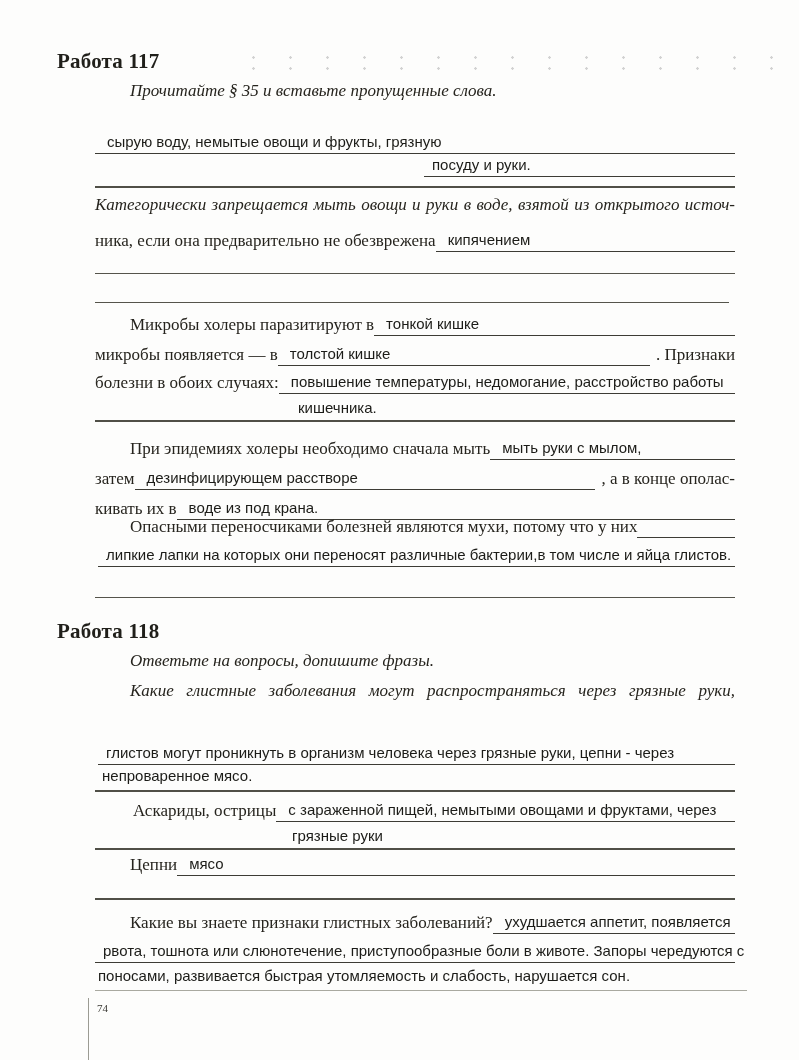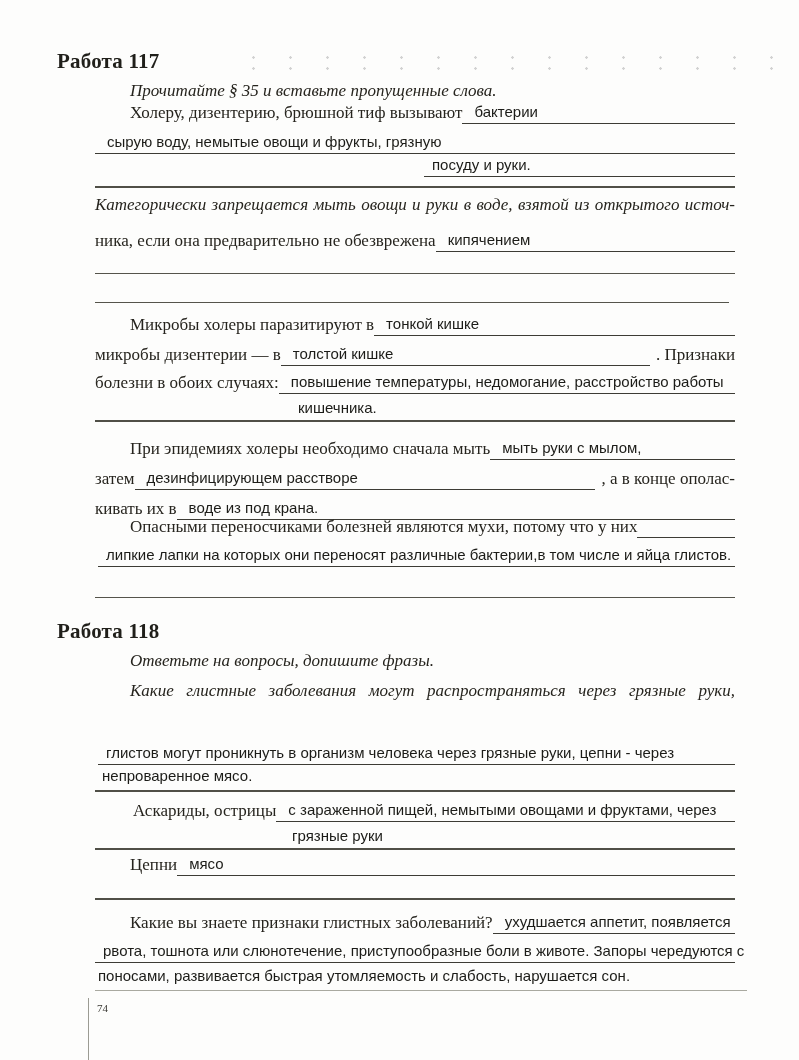--- a/index.html
+++ b/index.html
@@ -48,26 +48,20 @@
 <div class="page">
 
   <div class="noise"></div>
 
   <div class="h" style="top:48px">Работа 117</div>
 
   <div class="ln txt" style="top:80px;left:130px">
     <span class="pt">Прочитайте § 35 и вставьте пропущенные слова.</span>
   </div>
 
-  <div class="ln" style="top:100px;left:130px">
-    <span class="pt">Холеру, дизентерию, брюшной тиф вызывают</span>
-    <span class="blank">
-        <span class="ans">бактерии</span>
-      </span>
-  </div>
 
   <div class="ln" style="top:130px;left:95px">
     <span class="blank">
         <span class="ans">сырую воду, немытые овощи и фрукты, грязную</span>
       </span>
   </div>
   <div class="cont u" style="top:152px;left:424px;right:64px">
     <span class="ans">посуду и руки.</span>
   </div>
 
@@ -87,21 +81,21 @@
   <div class="rule" style="top:302px;right:70px"></div>
 
   <div class="ln" style="top:312px;left:130px">
     <span class="pt">Микробы холеры паразитируют в</span>
     <span class="blank">
         <span class="ans">тонкой кишке</span>
       </span>
   </div>
 
   <div class="ln" style="top:342px;left:95px">
-    <span class="pt">микробы дизентерии — в</span>
+    <span class="pt">микробы появляется — в</span>
     <span class="blank">
         <span class="ans">толстой кишке</span>
       </span>
     <span class="pt sfx">. Признаки</span>
   </div>
 
   <div class="ln" style="top:370px;left:95px">
     <span class="pt">болезни в обоих случаях:</span>
     <span class="blank">
         <span class="ans">повышение температуры, недомогание, расстройство работы</span>

